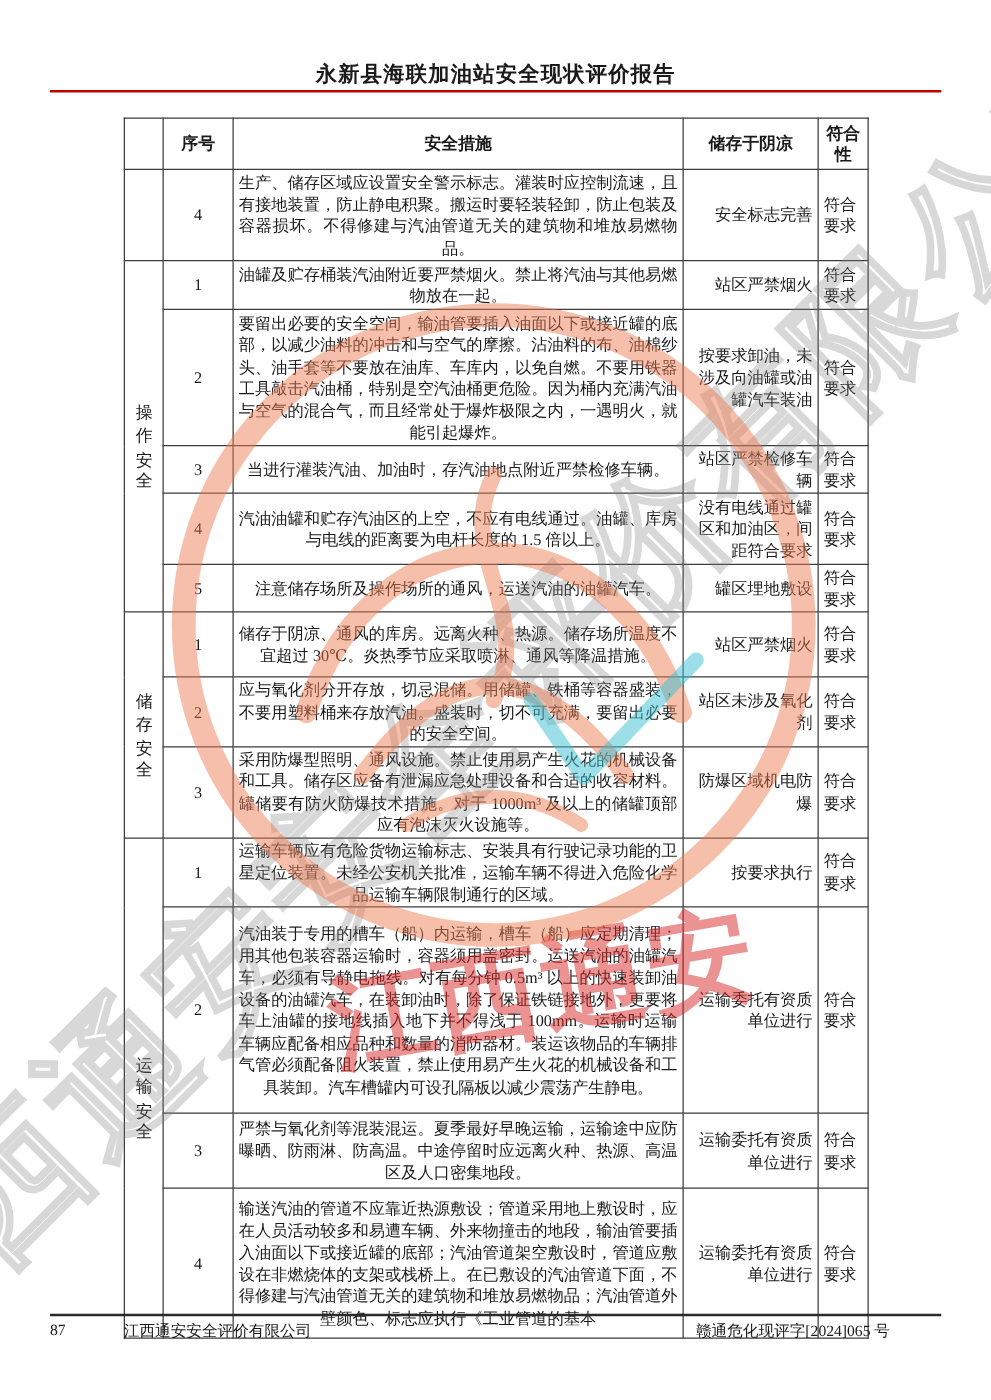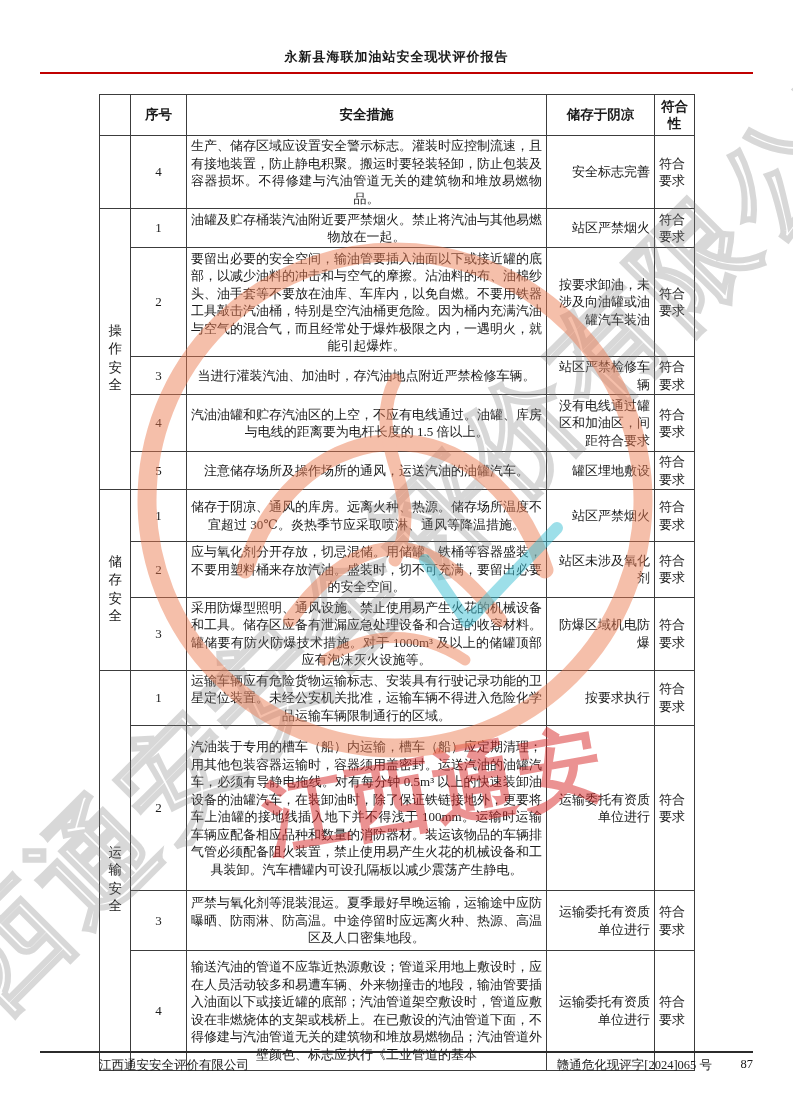--- a/index.html
+++ b/index.html
@@ -8,21 +8,21 @@
     position:relative;
     width:793px;height:1120px;
     background:#ffffff;
     margin:0 auto;
     overflow:hidden;
     font-family:"Liberation Serif","DejaVu Serif",serif;
     color:#1a1a1a;
   }
   
   .doc-header{position:absolute;top:48px;left:40px;width:713px;text-align:center;}
-  .doc-title{font-size:13px;font-weight:bold;letter-spacing:1px;}
+  .doc-title{font-size:17px;font-weight:bold;letter-spacing:1px;}
   .title-rule{position:absolute;top:72px;left:40px;width:713px;height:0;border-top:2px solid #c00000;}
   
   table.safety{
     position:absolute;left:99px;top:94px;
     width:595px;border-collapse:collapse;table-layout:fixed;
     font-size:13px;line-height:17.5px;
   }
   table.safety td,table.safety th{
     border:1px solid #3c3c3c;
     padding:1px 4px;
@@ -53,21 +53,21 @@
   tr.r6{height:52px;} tr.r7{height:48px;} tr.r8{height:70px;}
   tr.r9{height:52px;} tr.r10{height:165px;} tr.r11{height:60px;}
   tr.r12{height:120px;}
   
   .footer-rule{position:absolute;top:1051px;left:40px;width:713px;border-top:2px solid #2b2b2b;}
   .doc-footer{
     position:absolute;top:1057px;left:40px;width:713px;height:20px;
     font-size:12.5px;
   }
   .doc-footer .f-left{position:absolute;left:59px;top:0;}
-  .doc-footer .f-center{position:absolute;left:0;width:713px;text-align:right;top:0;}
+  .doc-footer .f-center{position:absolute;left:0;width:713px;text-align:left;top:0;}
   .doc-footer .f-right{position:absolute;right:41px;top:0;}
   
   .wm{position:absolute;pointer-events:none;}
   .wm-outline{
     left:50%;top:560px;
     transform:translate(-50%,-50%) rotate(-45deg);
     font-size:115px;font-weight:bold;white-space:nowrap;letter-spacing:6px;
     color:transparent;
     -webkit-text-stroke:2.5px rgba(125,125,125,0.30);
   }

